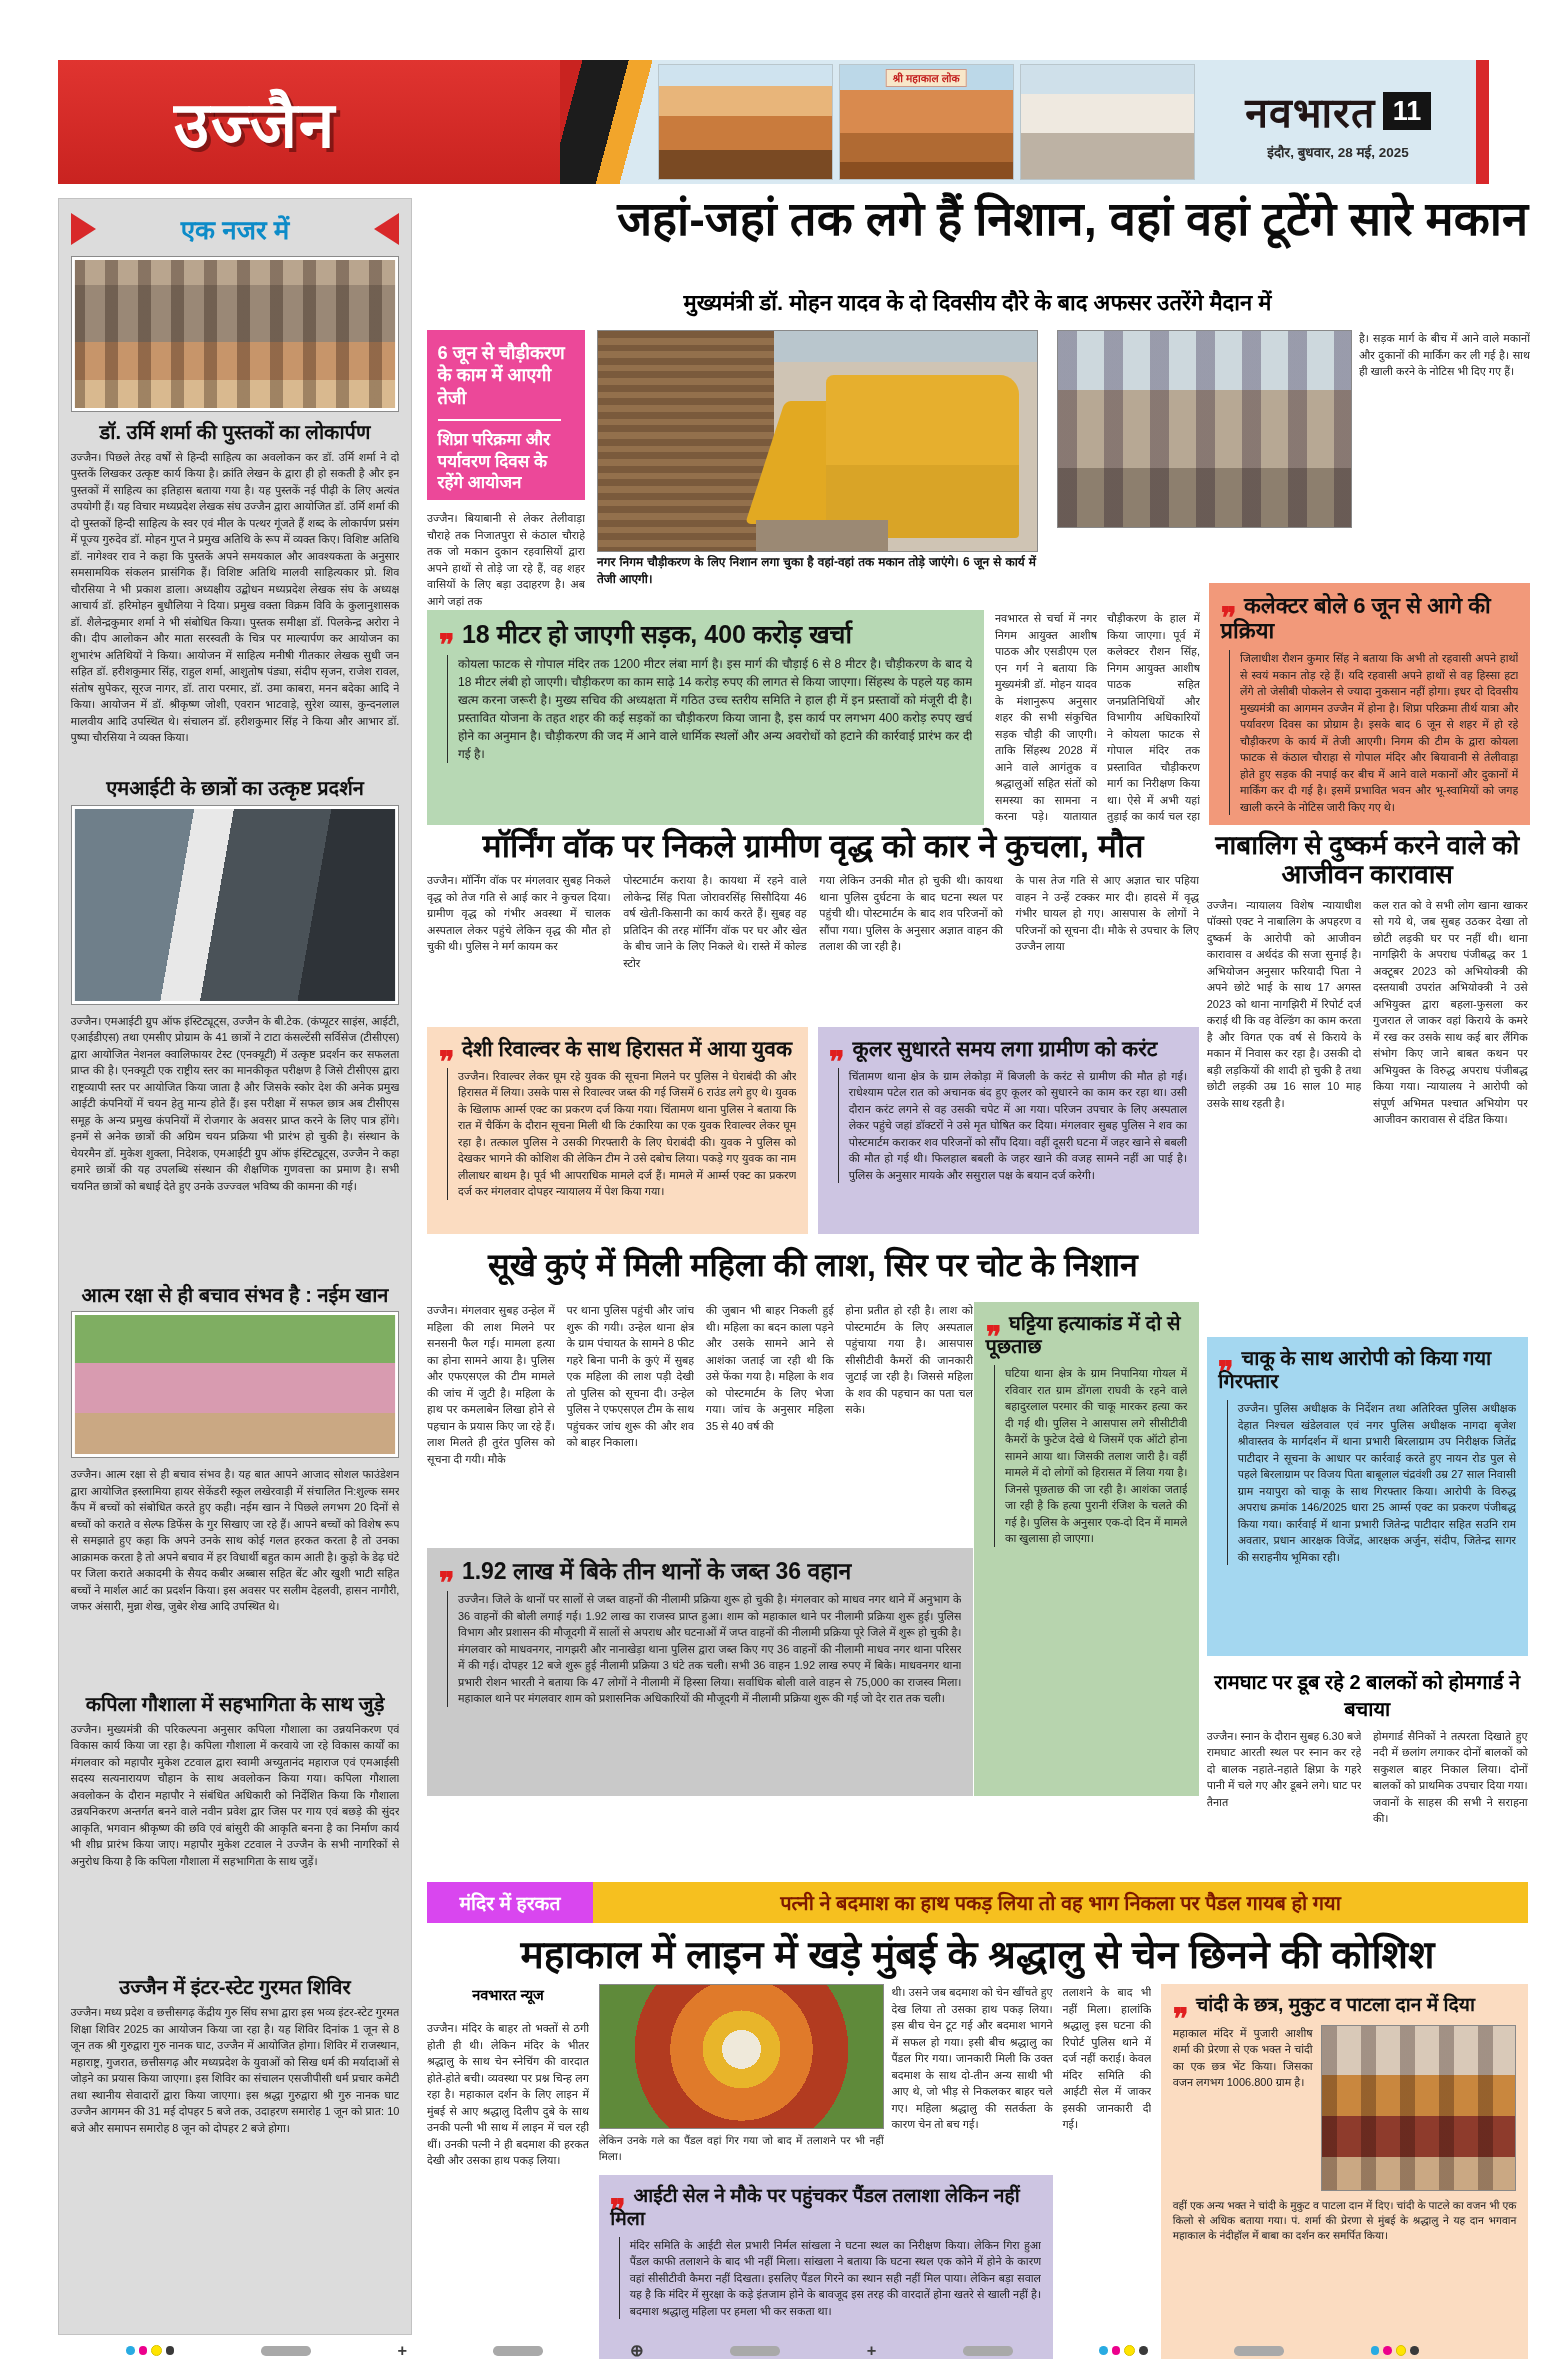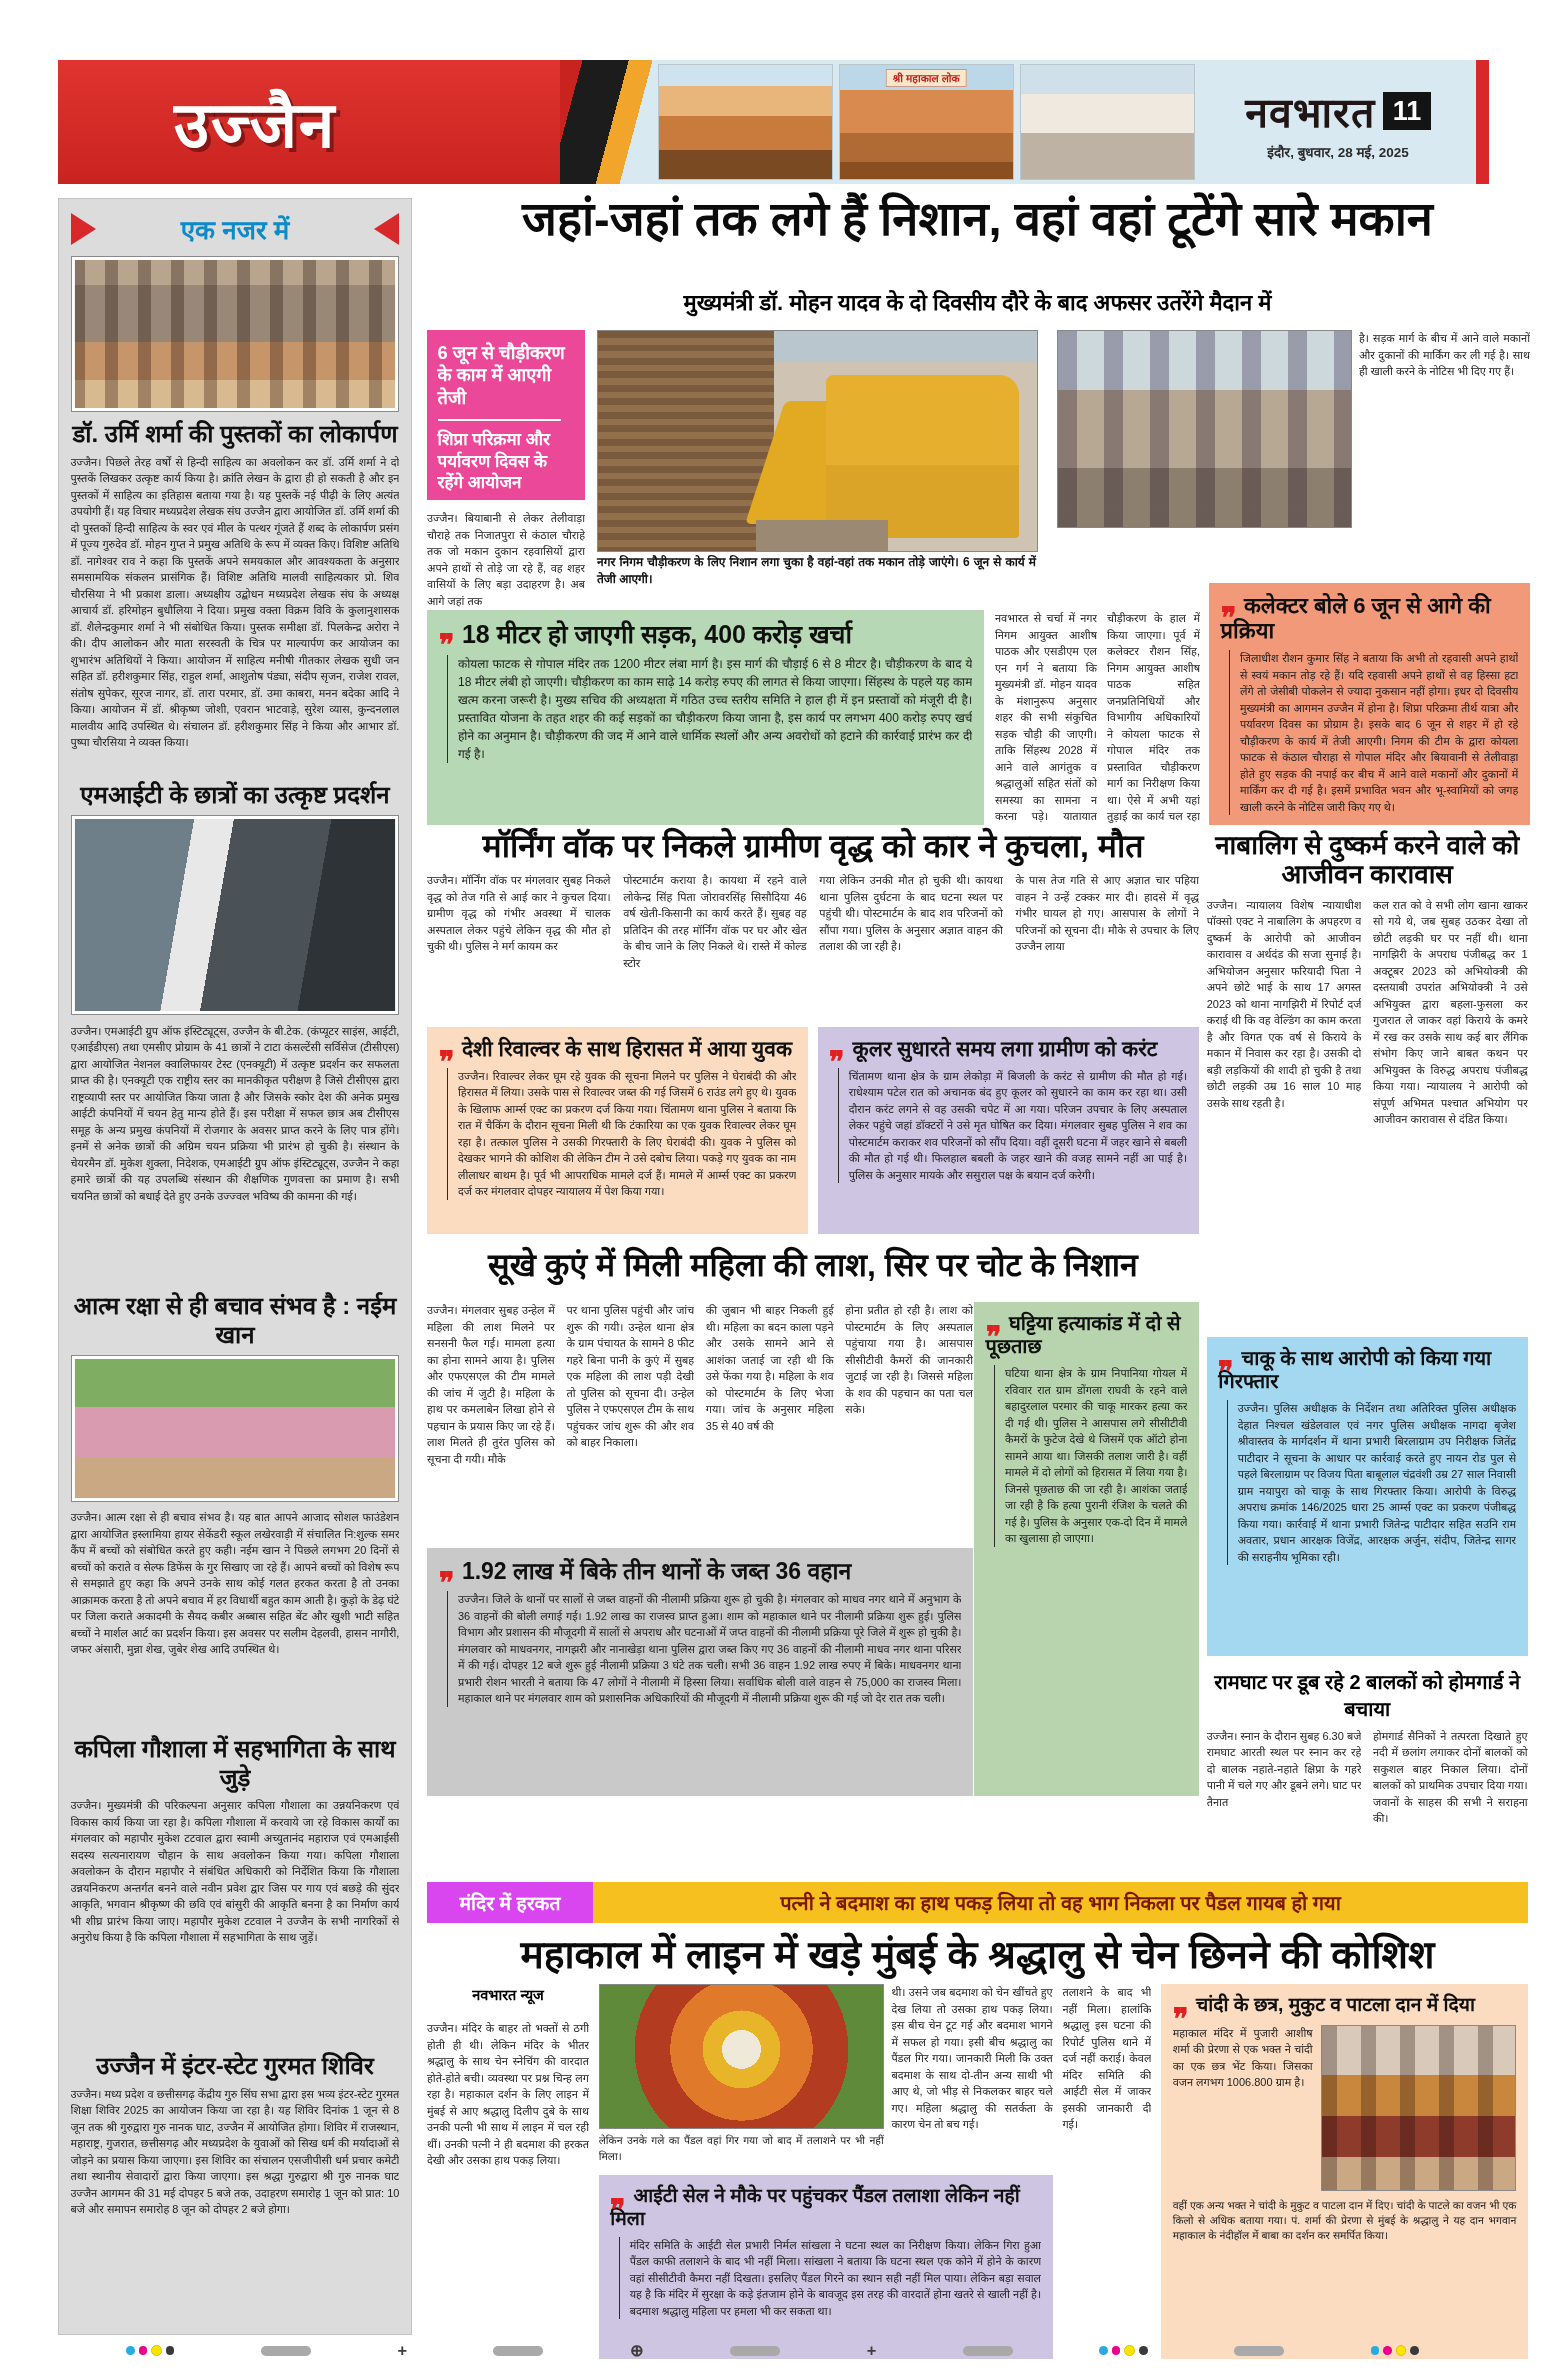--- a/index.html
+++ b/index.html
@@ -28,30 +28,30 @@
   
   .sidebar{position:absolute;left:58px;top:198px;width:354px;height:2137px;background:#dcdcdc;border:1px solid #c2c2c2;box-sizing:border-box;padding:9.7px 11.6px;overflow:hidden;}
   .sb-titlerow{display:flex;align-items:center;justify-content:space-between;margin:1.9px 0 9.7px 0;}
   .sb-title{color:#0d8bc8;font-size:26px;font-weight:bold;}
   .arr-r{width:0;height:0;border-top:16.4px solid transparent;border-bottom:16.4px solid transparent;border-left:25px solid #d8282a;}
   .arr-l{width:0;height:0;border-top:16.4px solid transparent;border-bottom:16.4px solid transparent;border-right:25px solid #d8282a;}
   .sb-photo{border:1px solid #8a8a8a;box-shadow:inset 0 0 0 2.9px #fff;margin:3.9px 0 7.7px 0;}
   .sb-photo-books{height:154px;background:linear-gradient(180deg,#b9a58e 0 18%,#9a8876 18% 55%,#c7956a 55% 80%,#d9b98f 80%),repeating-linear-gradient(90deg,rgba(60,40,30,.35) 0 13.5px,rgba(0,0,0,0) 13.5px 33px);background-blend-mode:multiply;}
   .sb-photo-podium{height:198px;background:linear-gradient(100deg,#6f7f8a 0 34%,#e8e8e8 34% 45%,#4a5258 45% 72%,#2e3338 72%);}
   .sb-photo-camp{height:145px;background:linear-gradient(180deg,#7fae62 0 35%,#d89bb0 35% 70%,#caa883 70%);}
-  .sb-h{font-size:24px;font-weight:bold;color:#101010;text-align:center;margin:5.8px 0 4.8px 0;line-height:1.2;}
+  .sb-h{font-size:20px;font-weight:bold;color:#101010;text-align:center;margin:5.8px 0 4.8px 0;line-height:1.2;}
   .sb-b{font-size:11px;line-height:1.5;text-align:justify;color:#1c1c1c;margin-bottom:8.7px;}
 
   
   .main{position:absolute;left:427px;top:193px;width:1101px;height:2153px;}
   .hl{font-weight:bold;color:#0b0b0b;text-align:center;line-height:1.12;}
   .body-txt{font-size:11px;line-height:1.5;text-align:justify;color:#1c1c1c;overflow:hidden;}
 
   .lead{position:relative;height:632px;}
-  .lead-hl{position:absolute;top:0;left:0;right:0;font-size:47px;}
+  .lead-hl{position:absolute;top:0;left:0;right:0;font-size:47px;text-align:right;}
   .lead-sub{position:absolute;top:93px;left:0;right:0;font-size:22px;font-weight:bold;text-align:center;}
   .bluebox{position:absolute;left:0;top:137px;width:158px;height:170px;background:#ec4899;color:#fff;padding:11.6px 10.6px;box-sizing:border-box;}
   .bluebox .l1{font-size:18.3px;font-weight:bold;line-height:1.25;}
   .bluebox .rule{height:1.9px;background:#fff;margin:8.7px 0;width:90%;}
   .bluebox .l2{font-size:17px;font-weight:bold;line-height:1.25;}
   .lead-intro{position:absolute;left:0;top:317px;width:158px;height:108px;}
   .jcb{position:absolute;left:170px;top:137px;width:439px;height:220px;border:1px solid #888;overflow:hidden;background:linear-gradient(180deg,#b9c6cd 0 14%,#cfc4b4 14% 100%);}
   .jcb .shutter{position:absolute;left:0;top:0;width:40%;height:100%;background:repeating-linear-gradient(180deg,#7a5a3c 0 6.8px,#93704c 6.8px 13.5px);}
   .jcb .machine{position:absolute;right:4%;bottom:6%;width:44%;height:74%;background:linear-gradient(180deg,#e6af2e 0 55%,#d9a427 55%);border-radius:7.7px 19.3px 3.9px 3.9px;}
   .jcb .arm{position:absolute;right:40%;bottom:12%;width:22%;height:56%;background:#e2a922;transform:skewX(-18deg);border-radius:5.8px;}

